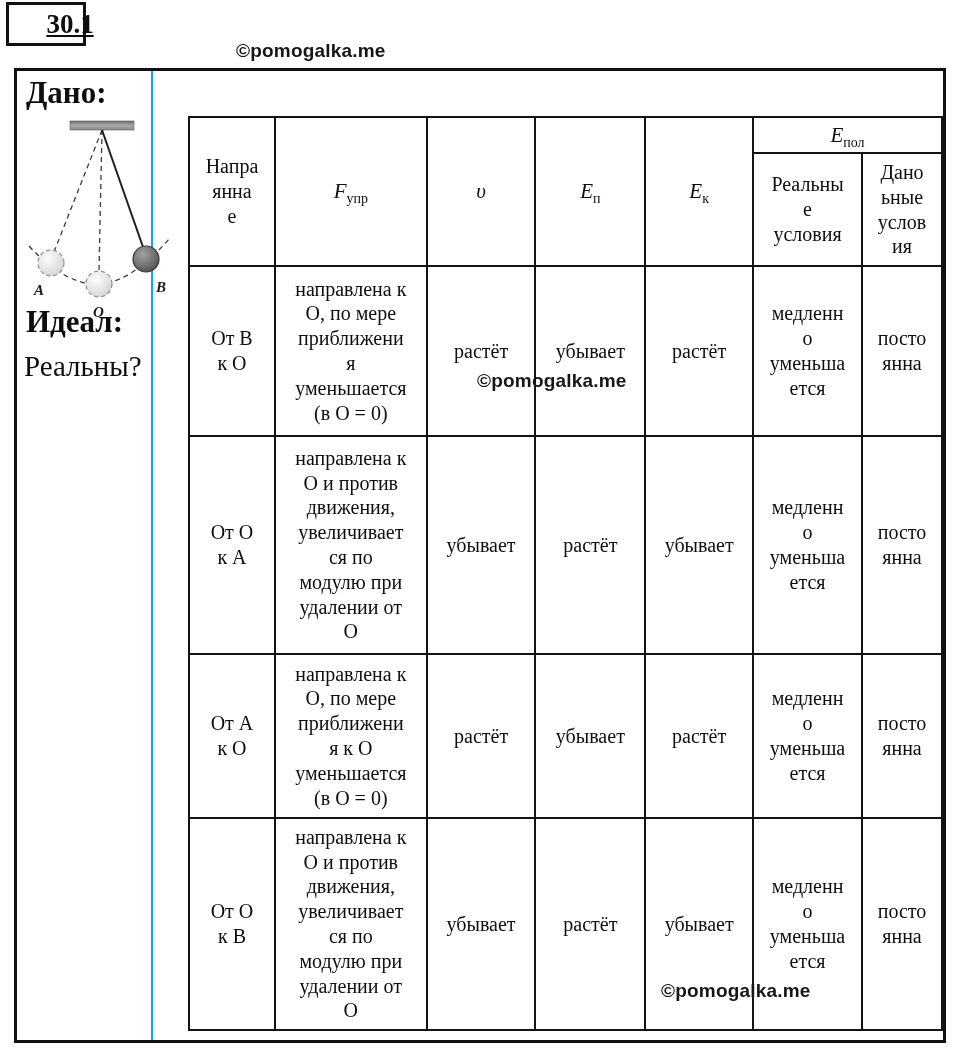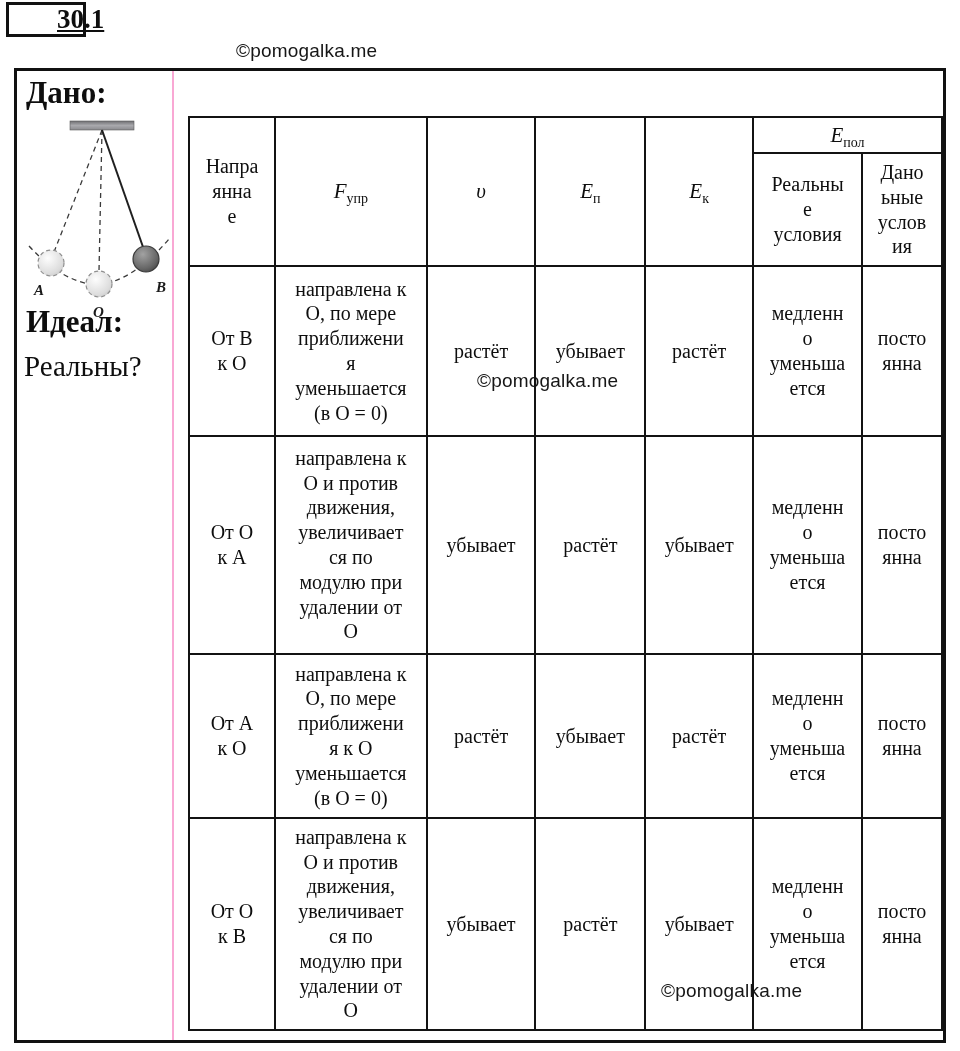--- a/index.html
+++ b/index.html
@@ -5,46 +5,46 @@
   * { margin: 0; padding: 0; box-sizing: border-box; }
   html, body { background: #ffffff; }
   body {
     width: 960px; height: 1051px; position: relative;
     font-family: "Liberation Serif", serif; color: #0e0e0e;
     overflow: hidden;
   }
 
   .problem-number-box {
     position: absolute; left: 6px; top: 2px;
-    width: 80px; height: 35px;
+    width: 80px; height: 44px;
     border: 3px solid #111;
-    display: flex; align-items: center; 
+    display: flex; align-items: center; justify-content: center;
     font-weight: bold; font-size: 27px; padding-left: 48px;
   }
   .problem-number-box span { text-decoration: underline; }
 
   .watermark {
     position: absolute;
     font-family: "Liberation Sans", sans-serif;
-    font-weight: normal; font-size: 19px; color: #161616;
+    font-weight: bold; font-size: 19px; color: #161616;
     letter-spacing: 0.2px; white-space: nowrap;
   }
   .watermark-top    { left: 236px; top: 40px; }
   .watermark-middle { left: 477px; top: 370px; }
   .watermark-bottom { left: 661px; top: 980px; }
 
   .content-frame {
     position: absolute; left: 14px; top: 68px;
     width: 932px; height: 975px;
     border: 3px solid #111;
   }
 
   .given-panel {
     position: absolute; left: 0; top: 0; bottom: 0;
-    width: 157px; border-right: 2px solid #f9a8d4;
+    width: 136px; border-right: 2px solid #0ea5e9;
   }
   .panel-title {
     font-weight: bold; font-size: 31px; line-height: 1.1;
   }
   .given-title { position: absolute; left: 9px; top: 5px; }
   .pendulum-diagram { position: absolute; left: 8px; top: 44px; }
   .find-title { position: absolute; left: 9px; top: 234px; }
   .find-value { position: absolute; left: 7px; top: 279px; font-size: 29px; }
 
   .solution-panel {

